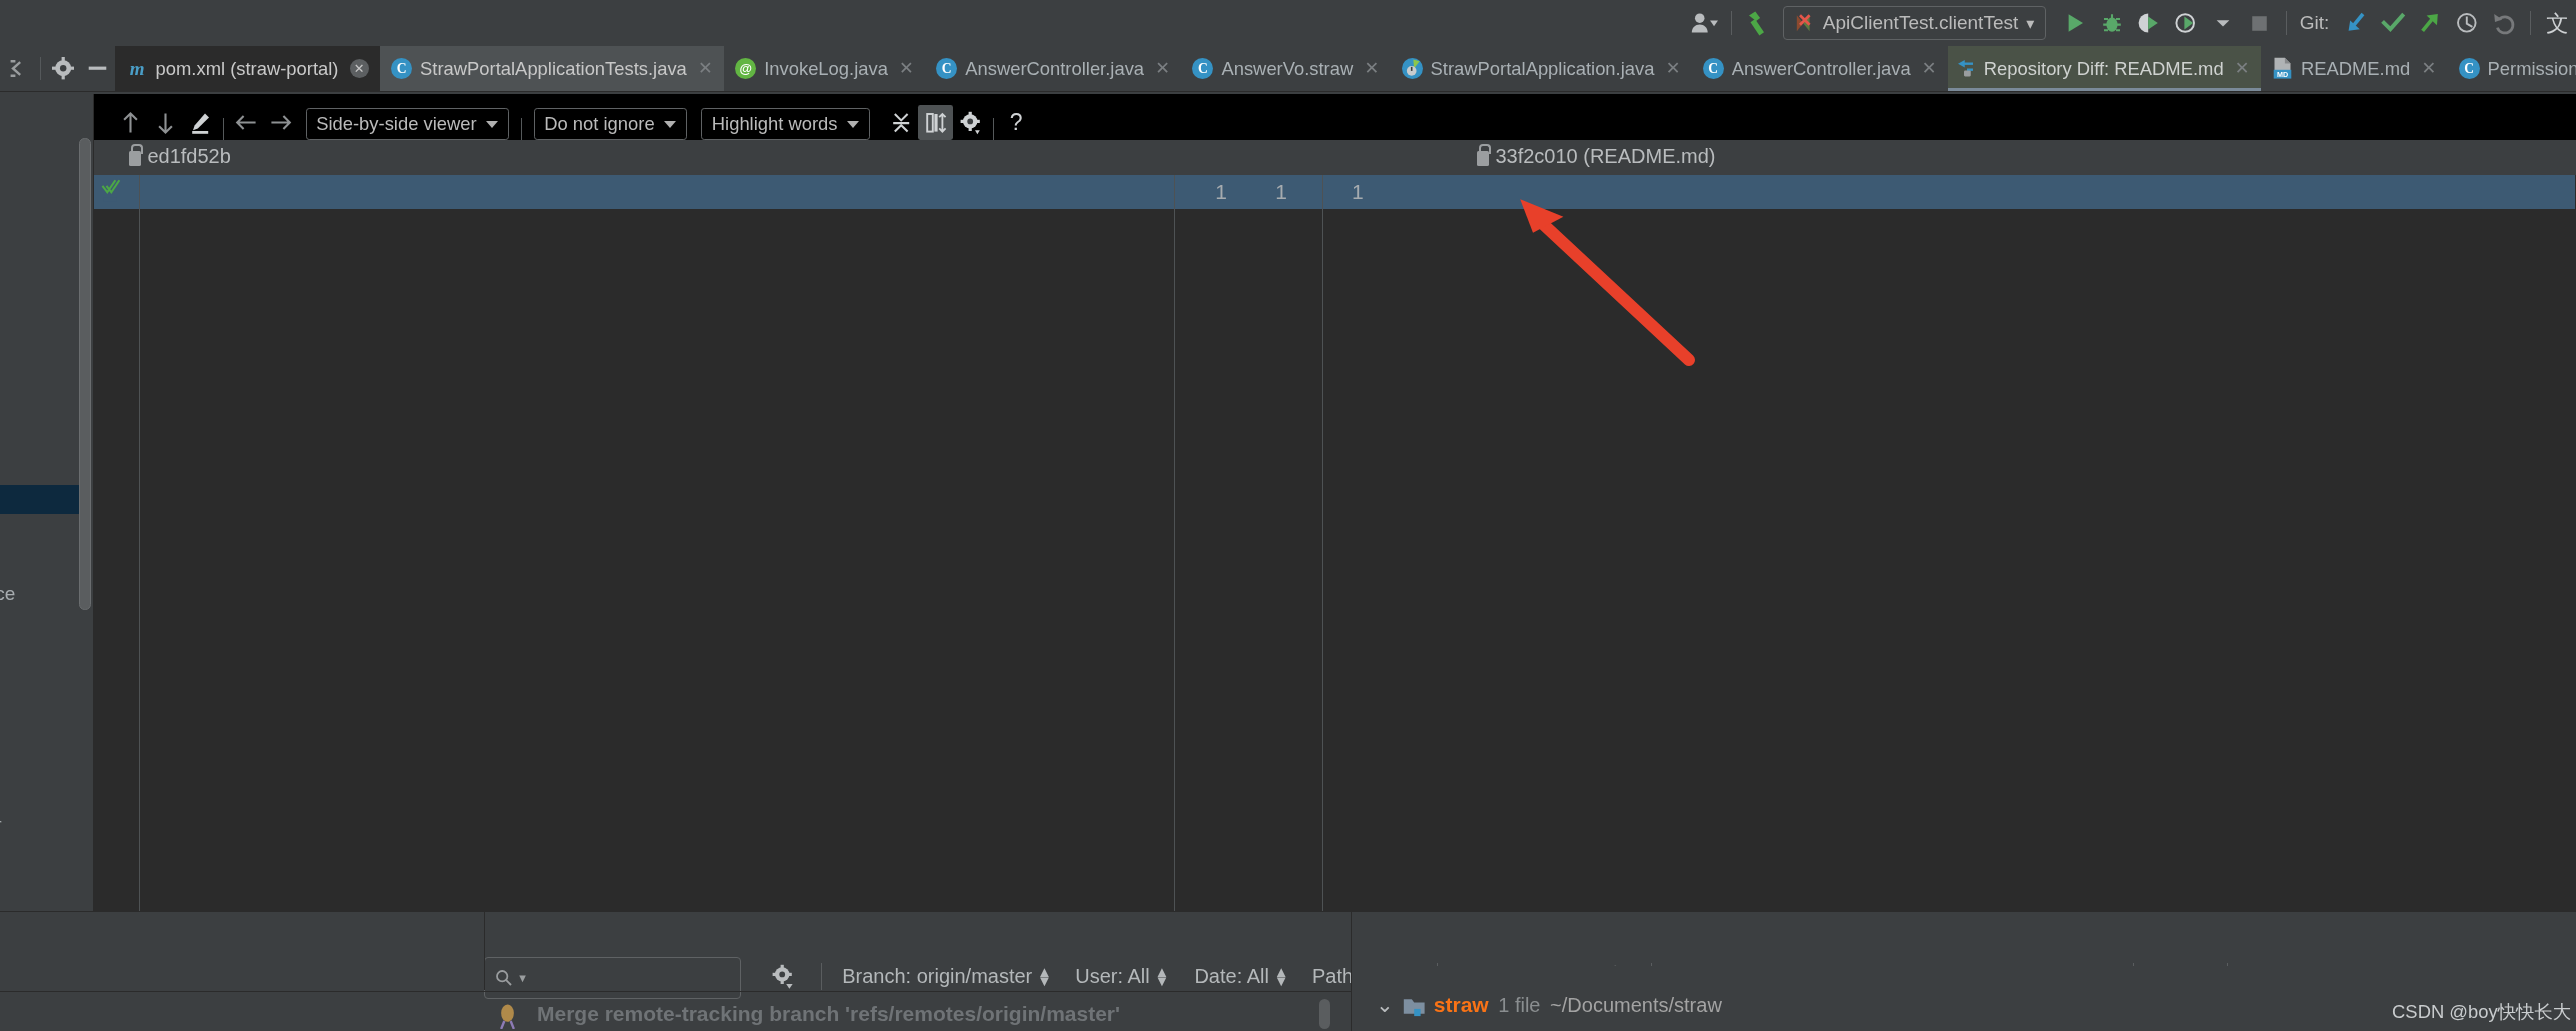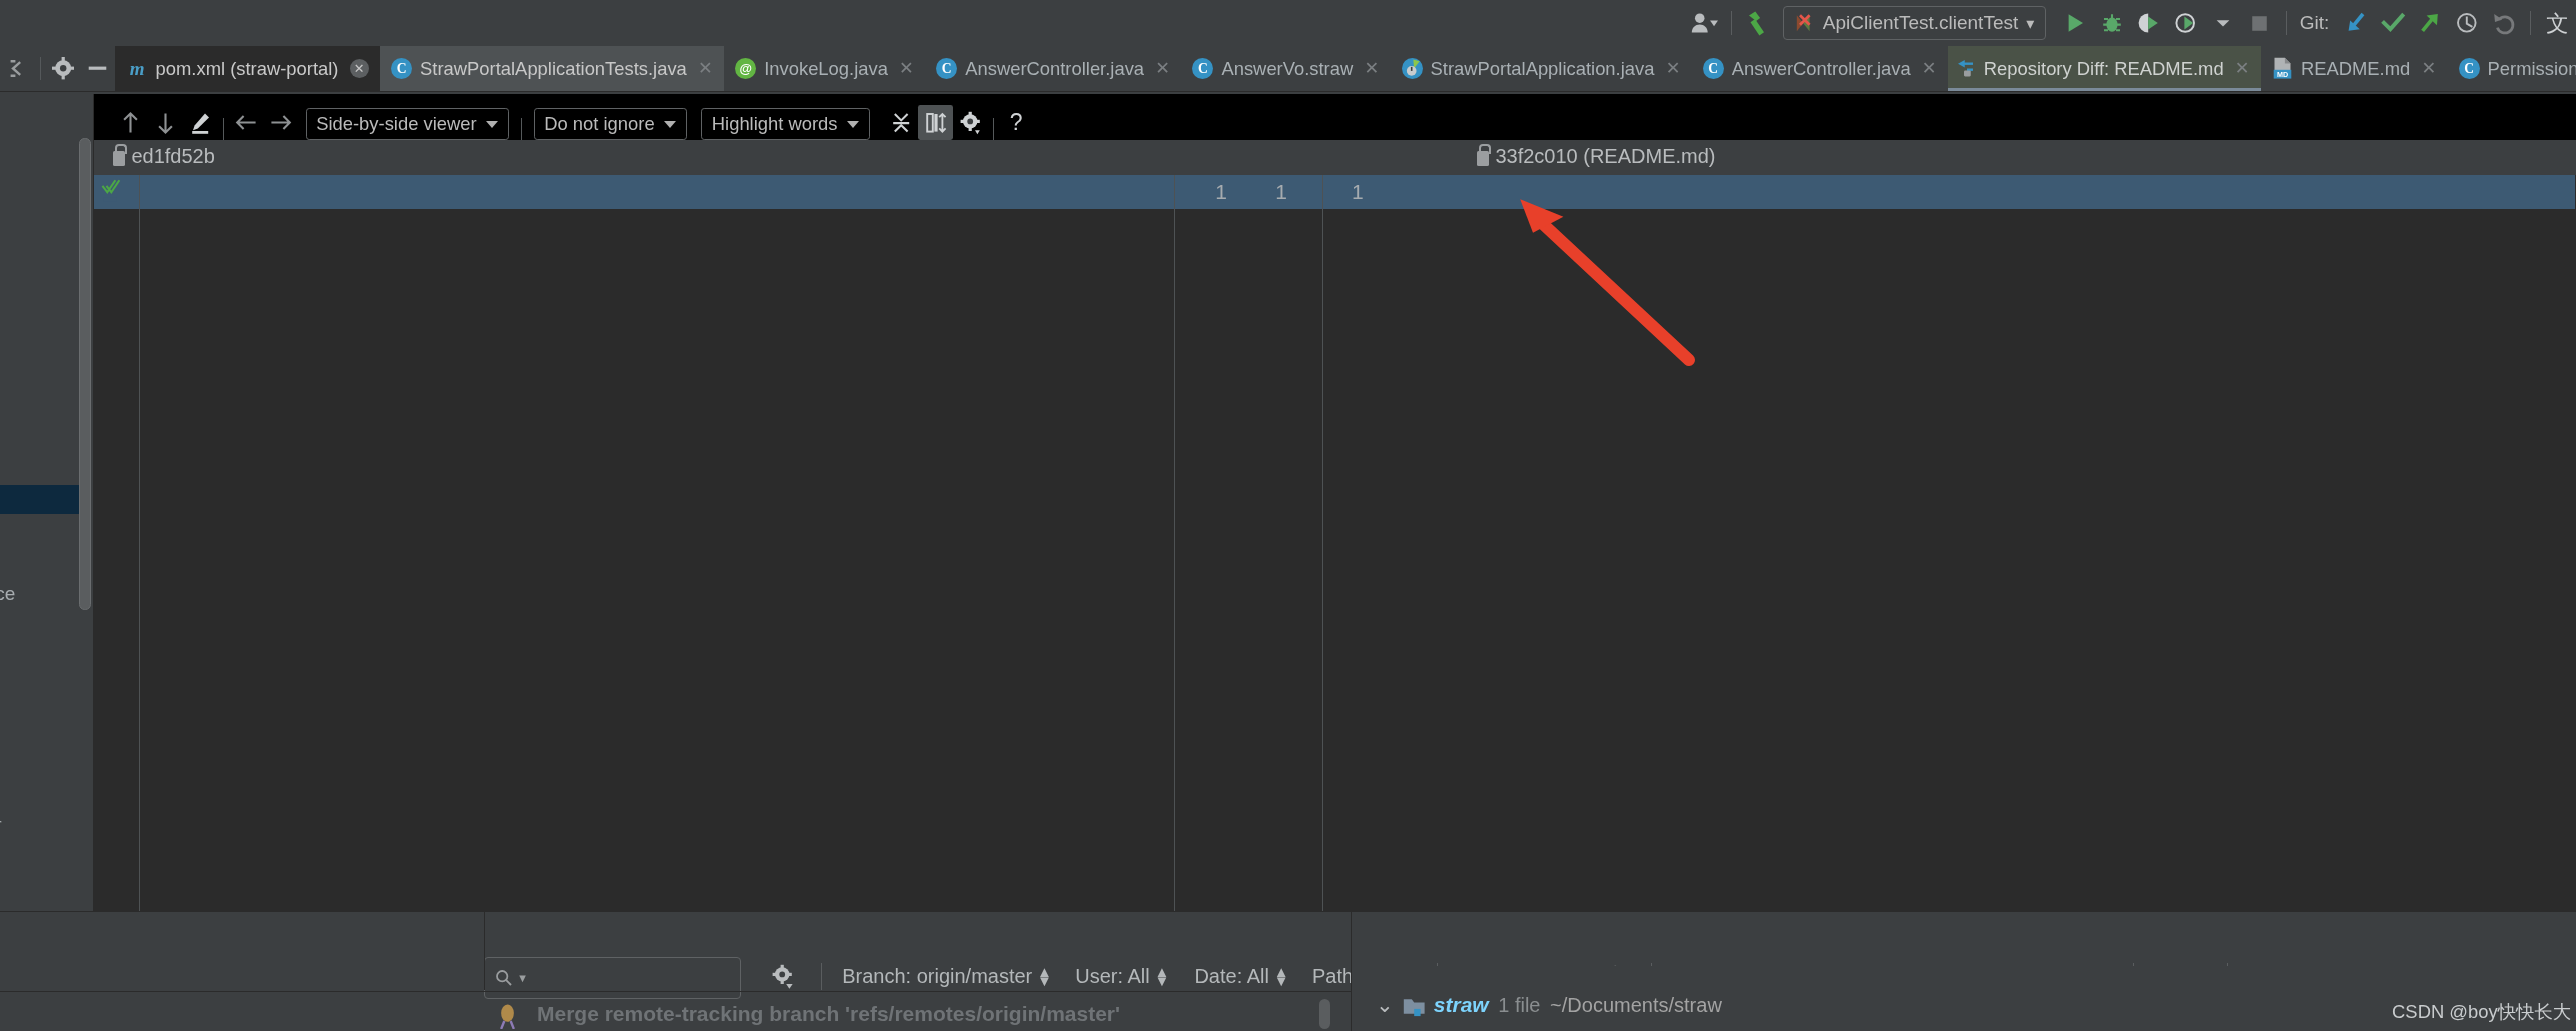--- a/index.html
+++ b/index.html
@@ -106,21 +106,21 @@
 
   
   .diff-body {
     position: absolute; left: 94px; top: 140px; width: 2482px; height: 772px;
     background: #2b2b2b;
   }
   .diff-headers {
     position: absolute; left: 0; top: 0; width: 100%; height: 35px;
     background: #3c3f41; color: #b9bcbe; font-size: 20px;
   }
-  .dh-left  { position: absolute; left: 19px; top: 4.8px; display: flex; align-items: center; gap: 6.4px; }
+  .dh-left  { position: absolute; left: 35px; top: 4.8px; display: flex; align-items: center; gap: 6.4px; }
   .dh-right { position: absolute; left: 1383px; top: 4.8px; display: flex; align-items: center; gap: 6.4px; }
   .lock {
     width: 12px; height: 15px; position: relative; background: #9b9ea0; border-radius: 1.6px; margin-top: 4px;
   }
   .lock::before {
     content: ""; position: absolute; left: 2.4px; top: -6.4px; width: 7.2px; height: 7.2px;
     border: 2.4px solid #9b9ea0; border-bottom: none; border-radius: 4px 4px 0 0;
   }
 
   .diff-pane { position: absolute; top: 35px; height: 736px; background: #2b2b2b; }
@@ -712,20 +712,20 @@
 
 <div class="changes-panel">
   <div class="changes-row">
     <span style="color:#b9bcbe;font-size:21px;">⌄</span>
     <span class="folder-ic">
       <svg width="24" height="21" viewBox="0 0 30 26">
         <path d="M1 4 h10 l3 4 h13 v14 H1 Z" fill="#7d8fa0"></path>
         <rect x="14" y="16" width="8" height="9" fill="#3592c4"></rect>
       </svg>
     </span>
-    <span style="color:#7dd3fc;font-size:21px;font-weight:bold;font-style:italic;">straw</span>
+    <span style="color:#f97316;font-size:21px;font-weight:bold;">straw</span>
     <span style="color:#8a8e90;font-size:20px;">1 file</span>
     <span style="color:#a3a3a3;font-size:20px;">~/Documents/straw</span>
   </div>
 </div>
 
 <div class="watermark">CSDN @boy快快长大</div>
 
 
 </body></html>

